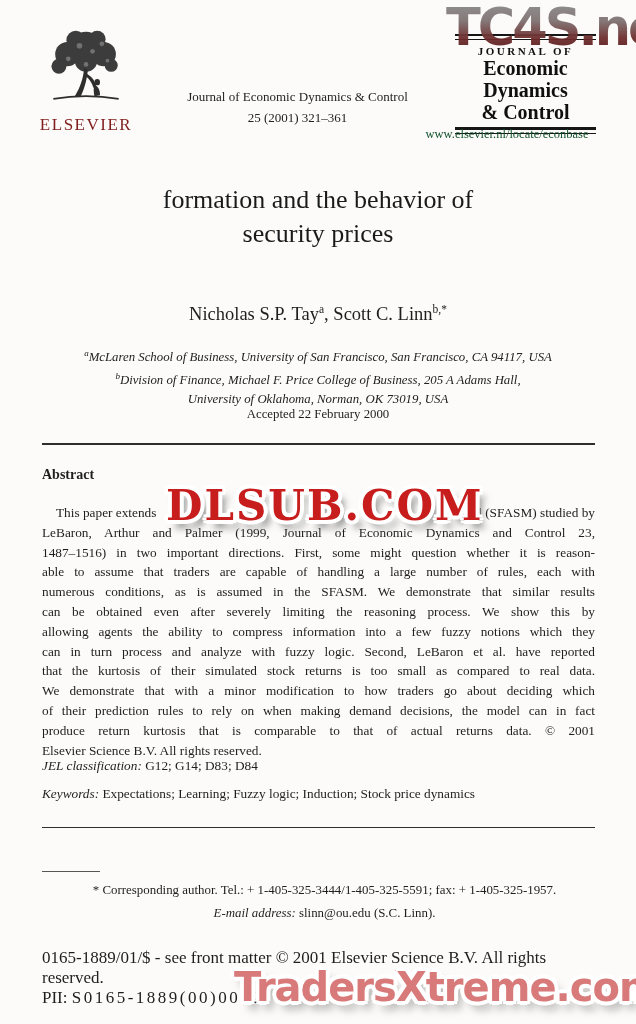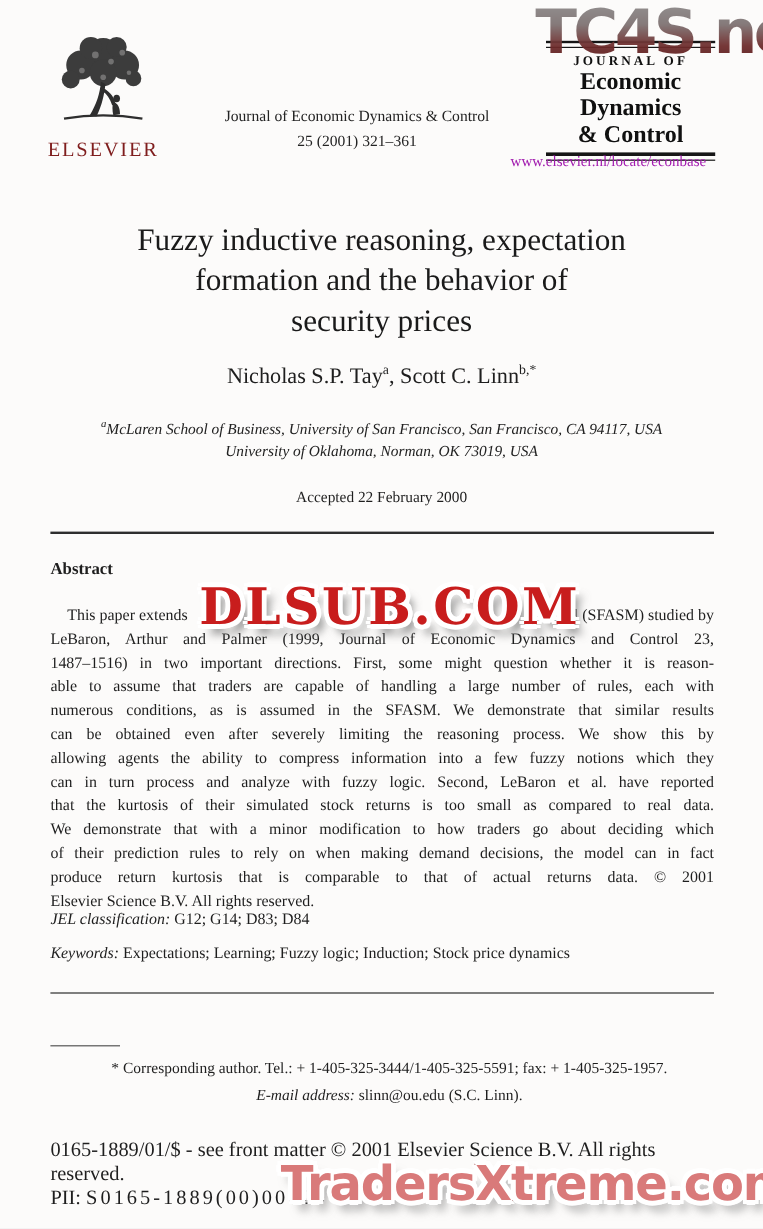--- a/index.html
+++ b/index.html
@@ -13,21 +13,21 @@
   .elsevier{position:absolute;left:28px;top:26px;width:116px;text-align:center;}
   .elsevier svg{display:block;margin:0 auto;}
   .elsevier-name{font-size:17px;letter-spacing:1.5px;margin-top:1px;color:#7f1d1d;}
   .head-center{position:absolute;left:150px;top:86px;width:295px;text-align:center;
     font-size:13px;line-height:1.62;color:#232323;}
   .logo-box{position:absolute;left:455px;top:34px;width:141px;text-align:center;color:#101010;}
   .dbl-rule-top{height:3px;border-top:2px solid #161616;border-bottom:1px solid #161616;}
   .dbl-rule-bottom{height:3px;border-top:3px solid #161616;border-bottom:1px solid #161616;margin-top:4px;}
   .logo-kicker{font-size:11px;letter-spacing:2.5px;font-weight:bold;margin-top:5px;}
   .logo-line{font-size:20px;font-weight:bold;line-height:1.1;}
-  .website{position:absolute;left:412px;top:127px;width:190px;text-align:center;font-size:12.5px;color:#a21caf;}
+  .website{position:absolute;left:412px;top:127px;width:190px;text-align:center;font-size:12.5px;color:#14532d;}
   
   .title{position:absolute;left:0;top:183px;width:100%;text-align:center;
     font-size:26px;line-height:34px;color:#1a1a1a;}
   .authors{position:absolute;left:0;top:303px;width:100%;text-align:center;font-size:18.5px;}
   .authors sup{font-size:11.5px;}
   .affils{position:absolute;left:0;top:344px;width:100%;text-align:center;
     font-style:italic;font-size:12.8px;line-height:18.5px;color:#222;}
   .affils sup{font-size:9px;}
   .accepted{position:absolute;left:0;top:407px;width:100%;text-align:center;font-size:12.8px;}
   
@@ -123,29 +123,29 @@
     <div class="logo-kicker">JOURNAL OF</div>
     <div class="logo-line">Economic</div>
     <div class="logo-line">Dynamics</div>
     <div class="logo-line">&amp; Control</div>
     <div class="dbl-rule-bottom"></div>
   </div>
 
   <div class="website">www.elsevier.nl/locate/econbase</div>
 
   <div class="title">
-    <div>Fuzzy inductive reasoning, expectation</div>
     <div>formation and the behavior of</div>
     <div>security prices</div>
   </div>
 
   <div class="authors"><span>Nicholas S.P. Tay</span><sup>a</sup><span>, </span><span>Scott C. Linn</span><sup>b,*</sup></div>
 
   <div class="affils">
     <div><sup>a</sup><span>McLaren School of Business, University of San Francisco, San Francisco, CA 94117, USA</span></div>
+    <div><sup>b</sup><span>Division of Finance, Michael F. Price College of Business, 205 A Adams Hall,</span></div>
     <div><span>University of Oklahoma, Norman, OK 73019, USA</span></div>
   </div>
 
   <div class="accepted">Accepted 22 February 2000</div>
 
   <div class="rule rule-1"></div>
 
   <div class="abstract-heading">Abstract</div>
   <div class="abstract">
     <div class="first">

